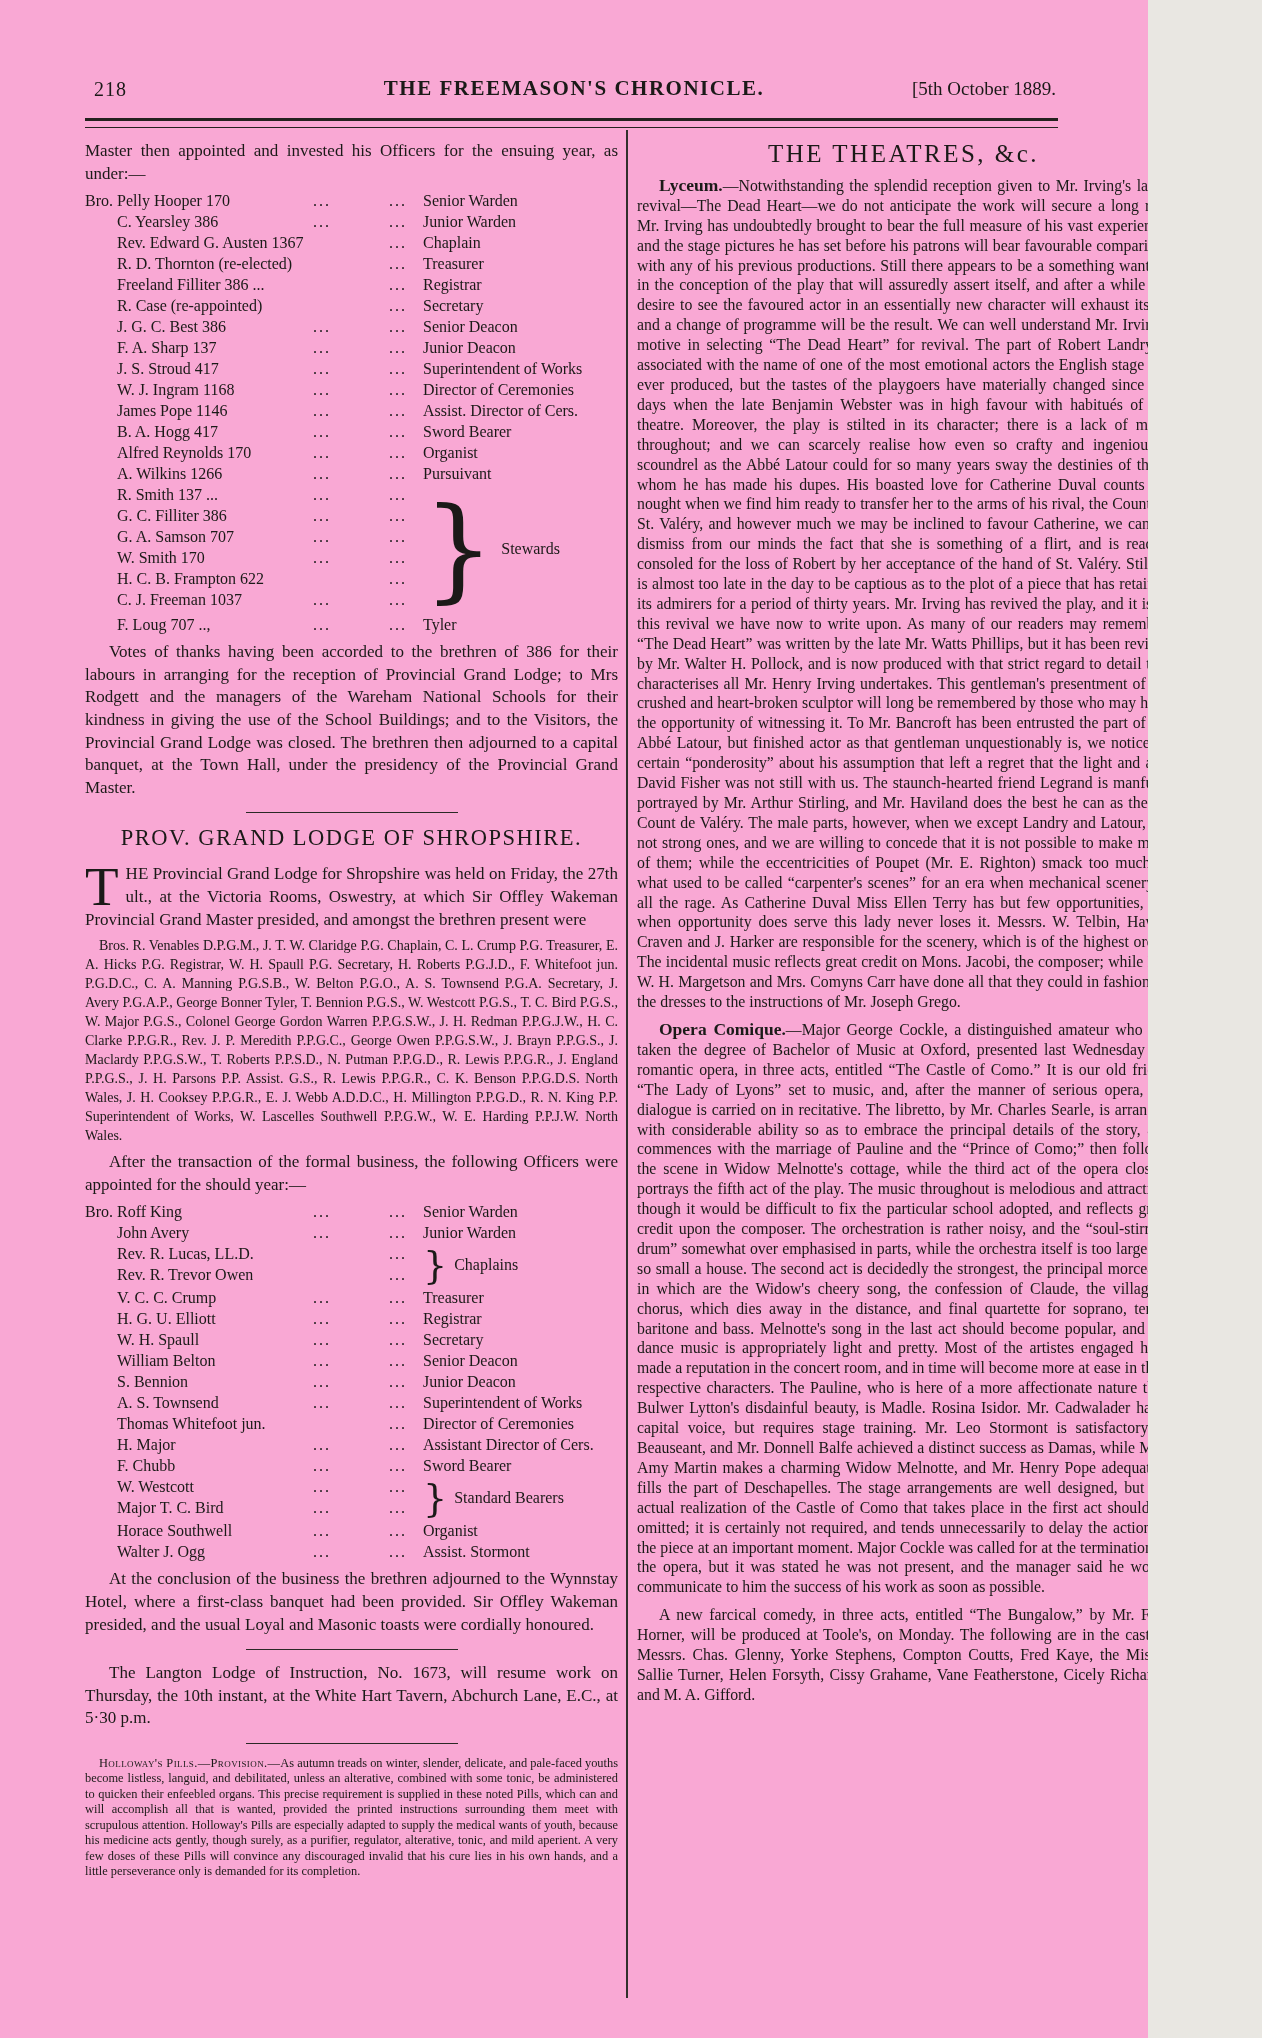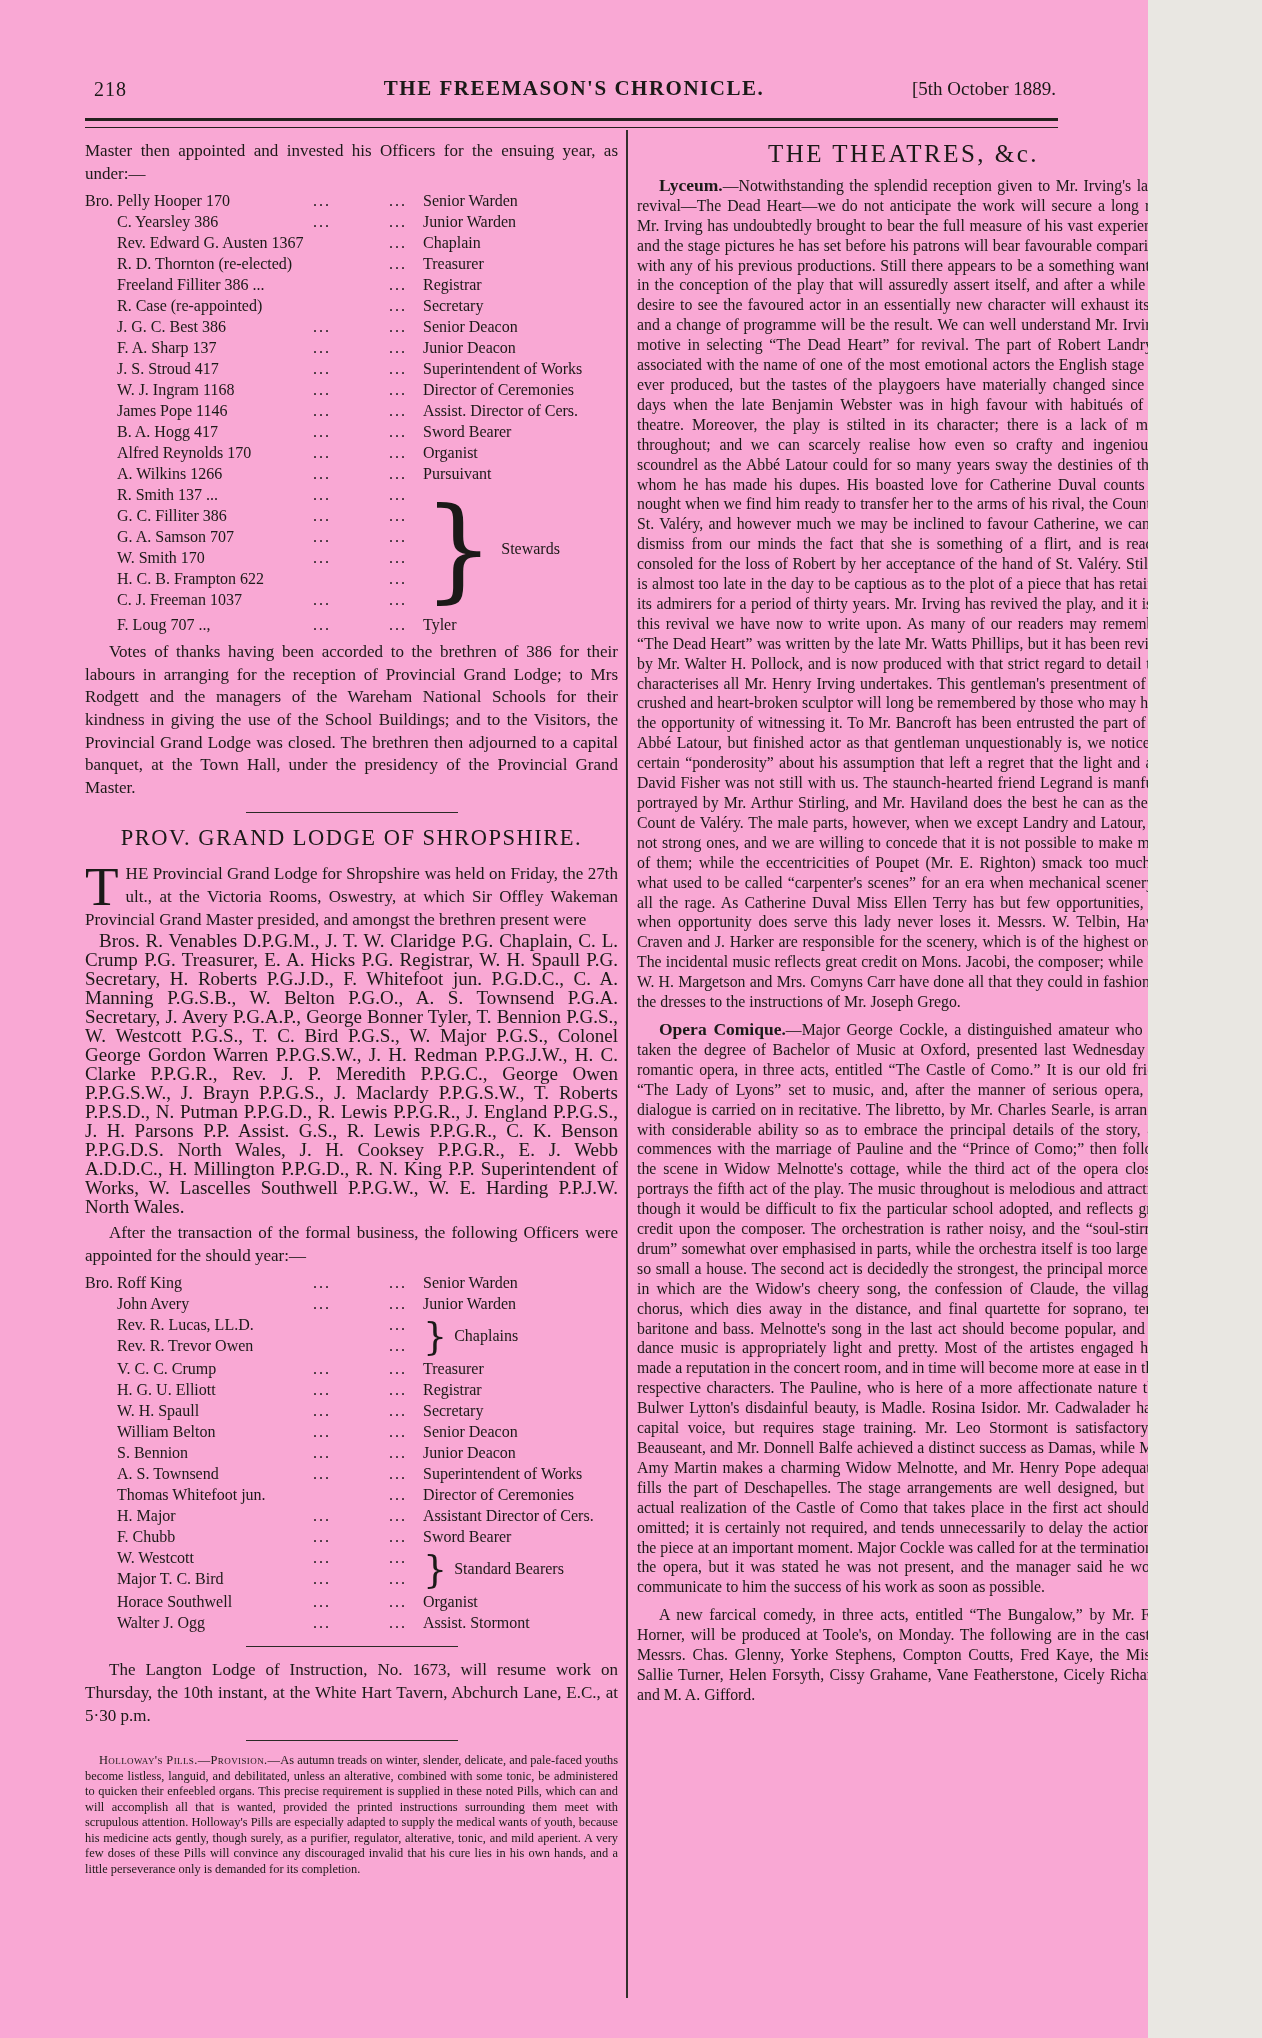--- a/index.html
+++ b/index.html
@@ -35,21 +35,21 @@
   .group .orow{grid-template-columns:32px 196px 76px 34px;}
   .brace{display:flex;align-items:center;font-family:"DejaVu Serif",serif;
     font-weight:400;color:#1b1a18;}
   .brace-6{font-size:112px;}
   .brace-2{font-size:38px;}
   .group-label{align-self:center;font-size:16px;margin-left:7px;white-space:nowrap;}
   
   .rule-center{width:212px;margin:13px auto 12px;border-top:1.5px solid #2b2926;}
   .sec-head{font-size:22.5px;font-weight:400;letter-spacing:1.5px;text-align:center;margin:2px 0 12px;}
   .dropcap{float:left;font-size:55px;line-height:42px;padding:3px 7px 0 0;}
-  .attendees{clear:both;font-size:19px;line-height:19px;text-align:justify;text-indent:14px;}
+  .attendees{clear:both;font-size:14px;line-height:19px;text-align:justify;text-indent:14px;margin-top:5px;}
   .ad{font-size:12.4px;line-height:15.5px;text-align:justify;text-indent:14px;}
   .ad-lead{font-variant:small-caps;letter-spacing:.4px;}
   
   .theatres-head{font-size:25px;font-weight:400;letter-spacing:2.5px;text-align:center;margin:4px 0 12px;}
   .rpara{text-align:justify;text-indent:22px;}
   .lead{font-weight:bold;font-size:17.5px;}
 </style>
 </head>
 <body>
 
@@ -404,20 +404,21 @@
           <div class="orow">
             <span class="opre"></span>
             <span class="oname">Walter J. Ogg</span>
             <span class="odots">...</span>
             <span class="odots">...</span>
             <span class="orole">Assist. Stormont</span>
           </div>
         </div>
     </div>
 
+    <p class="para indent mt6">At the conclusion of the business the brethren adjourned to the Wynnstay Hotel, where a first-class banquet had been provided. Sir Offley Wakeman presided, and the usual Loyal and Masonic toasts were cordially honoured.</p>
 
     <div class="rule-center"></div>
 
     <p class="para indent">The Langton Lodge of Instruction, No. 1673, will resume work on Thursday, the 10th instant, at the White Hart Tavern, Abchurch Lane, E.C., at 5·30 p.m.</p>
 
     <div class="rule-center"></div>
 
     <p class="ad"><span class="ad-lead">Holloway's Pills.—Provision.—</span><span>As autumn treads on winter, slender, delicate, and pale-faced youths become listless, languid, and debilitated, unless an alterative, combined with some tonic, be administered to quicken their enfeebled organs. This precise requirement is supplied in these noted Pills, which can and will accomplish all that is wanted, provided the printed instructions surrounding them meet with scrupulous attention. Holloway's Pills are especially adapted to supply the medical wants of youth, because his medicine acts gently, though surely, as a purifier, regulator, alterative, tonic, and mild aperient. A very few doses of these Pills will convince any discouraged invalid that his cure lies in his own hands, and a little perseverance only is demanded for its completion.</span></p>
 
   </div>

